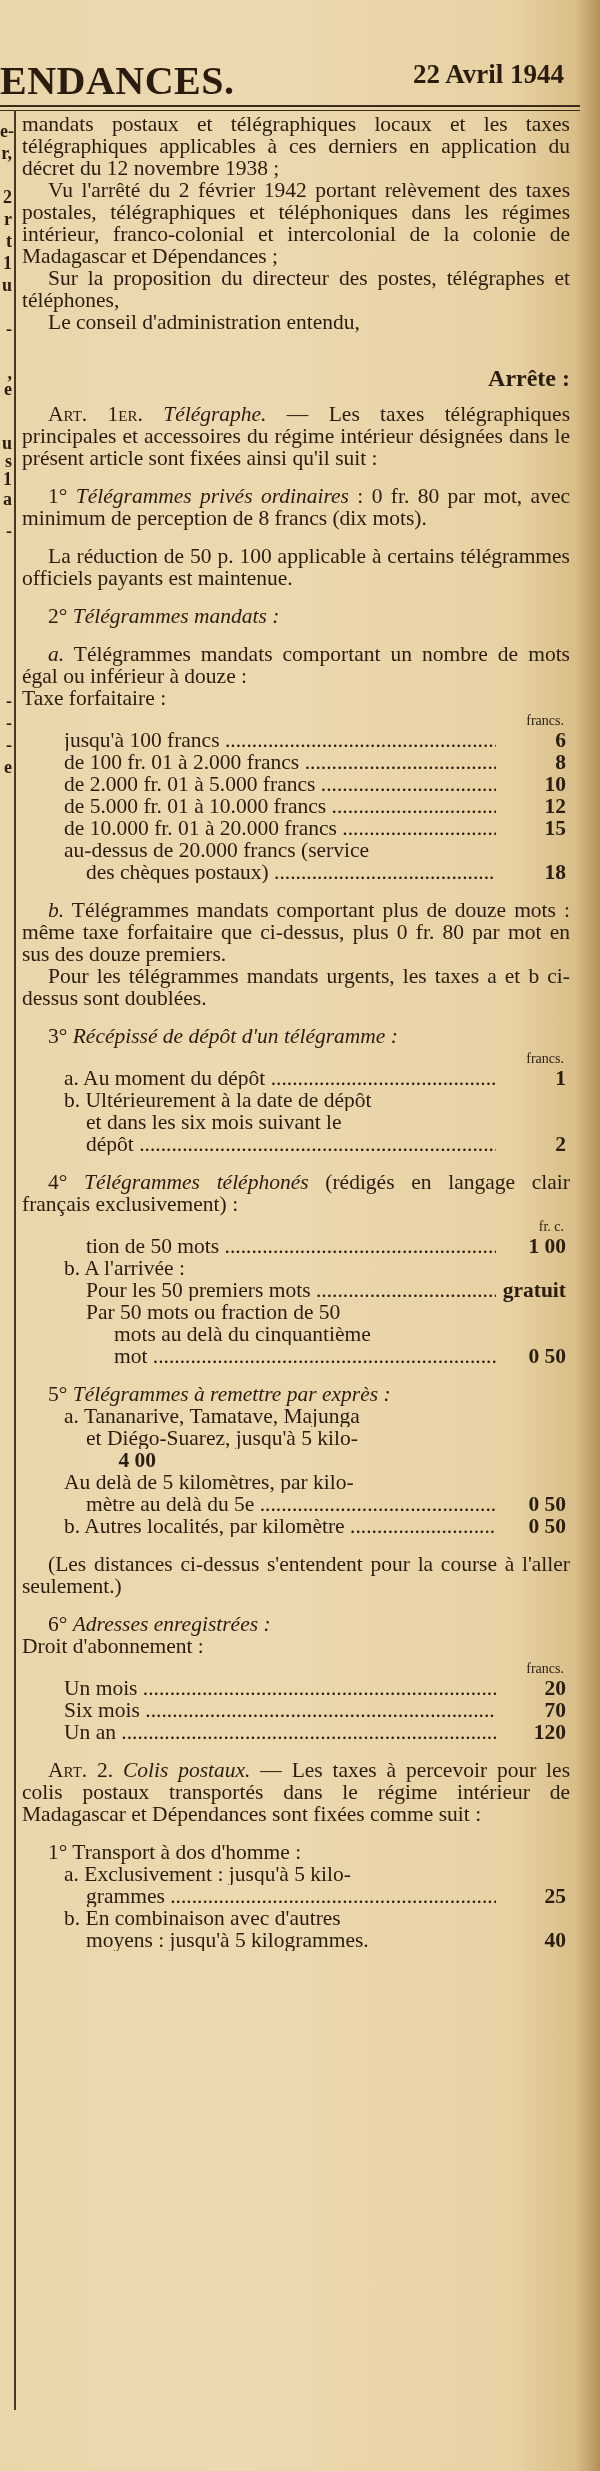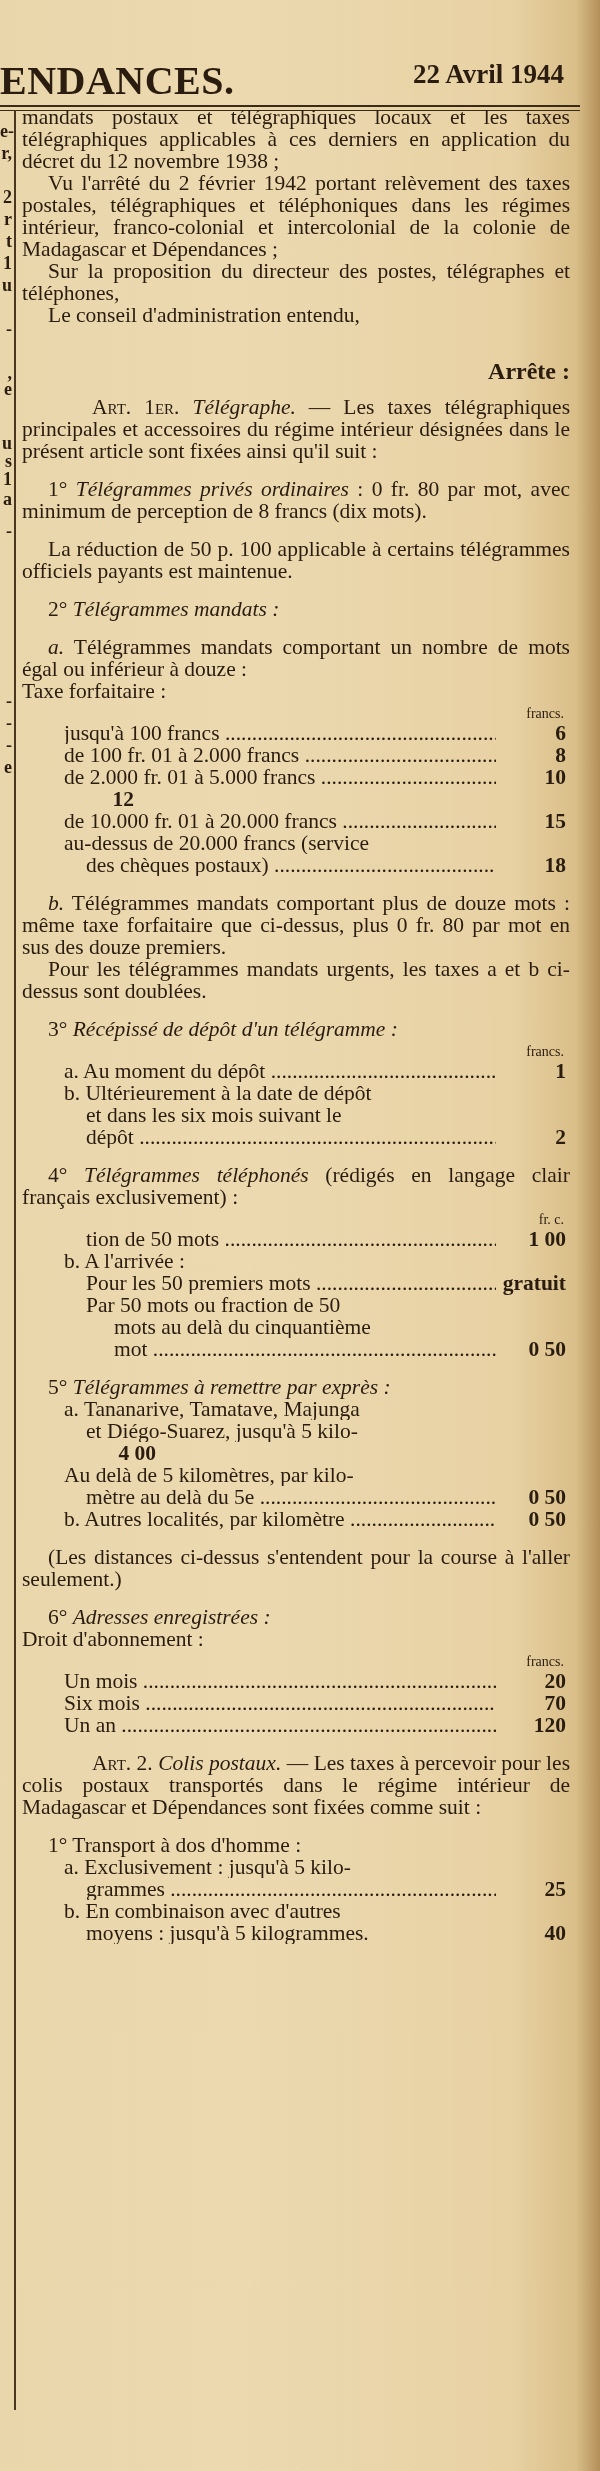--- a/index.html
+++ b/index.html
@@ -12,26 +12,26 @@
     position:relative;
   }
   .header {
     position:absolute; top:45px; left:0; width:590px; height:50px;
   }
   .header .running-title { position:absolute; left:0; top:12px; font-size:40px; font-weight:bold; letter-spacing:0.5px; }
   .header .date { position:absolute; right:26px; top:14px; font-size:27px; font-weight:bold; }
   .rule { position:absolute; top:105px; left:0; width:580px; height:3px; border-top:2px solid #3a2a18; border-bottom:1px solid #3a2a18; }
   .col-sep { position:absolute; top:110px; left:14px; width:2px; height:2300px; background:#4a3520; }
   .left-frag { position:absolute; left:0; font-size:18px; font-weight:bold; line-height:22px; width:12px; text-align:right; }
-  .content { position:absolute; top:106px; left:22px; width:548px; font-size:21.5px; line-height:22px; }
+  .content { position:absolute; top:113px; left:22px; width:548px; font-size:21.5px; line-height:22px; }
   .p { margin:0; text-align:justify; text-align-last:left; }
   .ind { text-indent:26px; }
   .gap { height:16px; }
   .center { text-align:right; font-size:24px; font-weight:bold; margin:34px 0 14px 0; }
-  .sc { font-variant:small-caps;margin-left:44px; }
+  .sc { font-variant:small-caps; }
   i { font-style:italic; }
   .row { display:flex; align-items:flex-end; padding-left:42px; }
   .row .lbl { flex:1; white-space:nowrap; overflow:hidden; }
   .row .lbl::after { content:" ........................................................................"; }
   .row .val { width:70px; text-align:right; padding-right:4px; font-weight:bold; }
   .row.nodots .lbl::after { content:""; }
   .row.sub { padding-left:64px; }
   .unit { text-align:right; font-size:14px; padding-right:6px; height:20px; line-height:24px; }
 </style>
 </head>
@@ -103,20 +103,21 @@
     </div>
   <div class="row">
       <span class="lbl">de      100 fr. 01 à  2.000 francs</span>
       <span class="val">8</span>
     </div>
   <div class="row">
       <span class="lbl">de  2.000 fr. 01 à  5.000 francs</span>
       <span class="val">10</span>
     </div>
   <div class="row">
+      <span class="lbl">de  5.000 fr. 01 à 10.000 francs</span>
       <span class="val">12</span>
     </div>
   <div class="row">
       <span class="lbl">de 10.000 fr. 01 à 20.000 francs</span>
       <span class="val">15</span>
     </div>
   <div class="row nodots">
       <span class="lbl">au-dessus de 20.000 francs (service</span>
       <span class="val"></span>
     </div>

